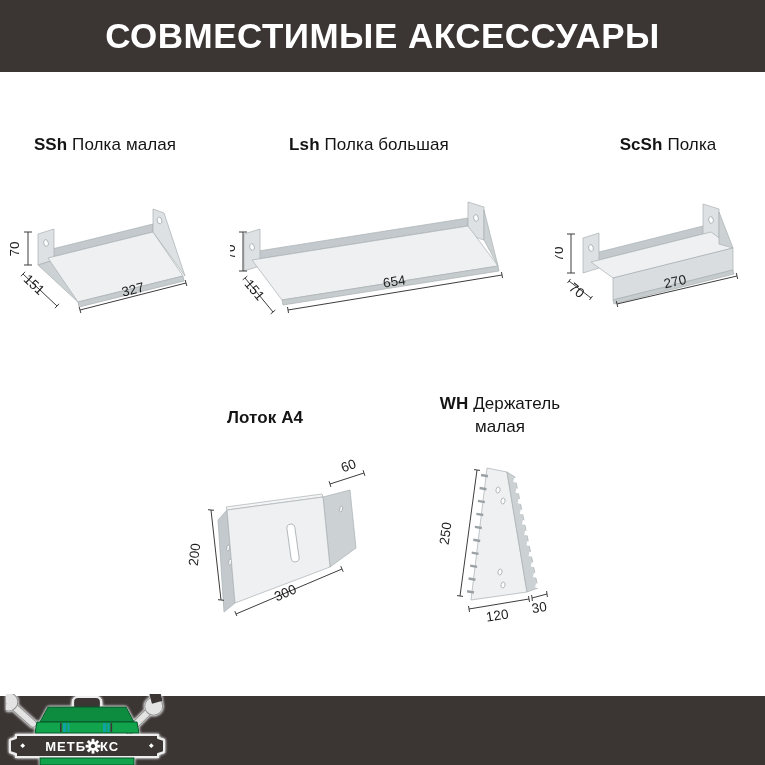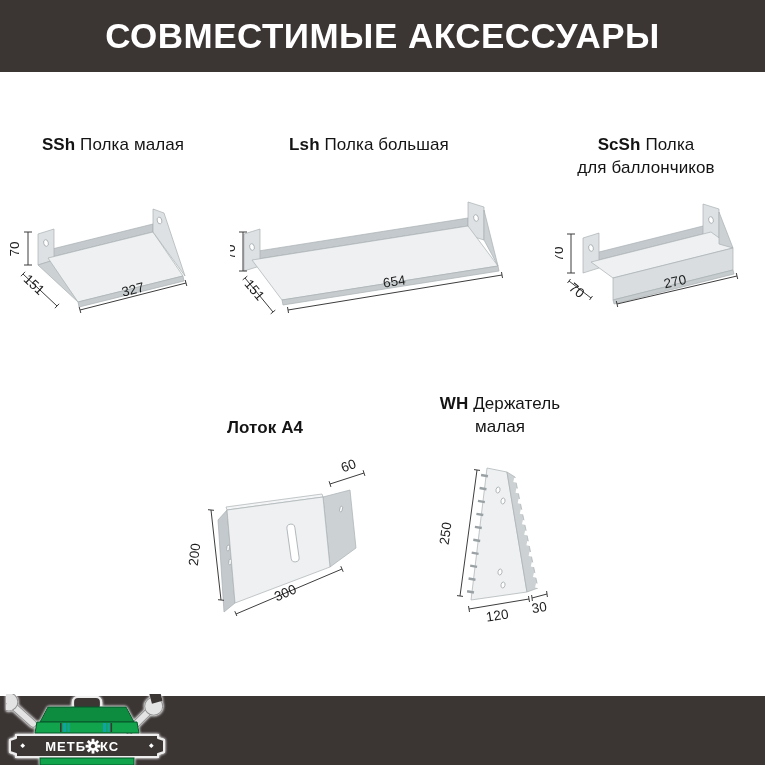--- a/index.html
+++ b/index.html
@@ -64,21 +64,21 @@
 
 <div class="page">
 
   <header class="topbar">
     <h1>СОВМЕСТИМЫЕ АКСЕССУАРЫ</h1>
   </header>
 
   <main>
 
     <section>
-      <div class="ptitle" style="left:23px;top:133px;width:180px">
+      <div class="ptitle" style="left:15px;top:133px;width:180px">
         <b>SSh</b>
         <span>Полка малая</span>
       </div>
       <svg class="fig" style="left:10px;top:196px" width="200" height="118" viewBox="0 0 200 118">
         <g>
           <polygon class="f-back" points="38,54 143,28 143,36 38,62"></polygon>
           <polygon class="f-bracket" points="28,38 44,33 44,64 28,69"></polygon>
           <ellipse class="hole" cx="36" cy="47" rx="2.3" ry="3.4" transform="rotate(-14 36 47)"></ellipse>
           <polygon class="f-side" points="28,69 44,64 68,106"></polygon>
           <polygon class="f-top" points="38,62 143,36 173,80 68,106"></polygon>
@@ -130,24 +130,23 @@
           <text class="dimtxt" x="21" y="99" text-anchor="middle" transform="rotate(50 21 99)">151</text>
           <line class="dim" x1="58" y1="116" x2="272" y2="81"></line>
           <line class="dim" x1="57.5" y1="113" x2="58.5" y2="119"></line>
           <line class="dim" x1="271.5" y1="78" x2="272.5" y2="84"></line>
           <text class="dimtxt" x="165" y="92" text-anchor="middle" transform="rotate(-9 165 92)">654</text>
         </g>
       </svg>
     </section>
 
     <section>
-      <div class="ptitle" style="left:556px;top:133px;width:180px">
+      <div class="ptitle" style="left:578px;top:133px;width:180px">
         <b>ScSh</b>
         <span>Полка</span><br>
-        <span>для баллончиков</span>
       </div>
       <svg class="fig" style="left:555px;top:192px" width="205" height="118" viewBox="0 0 205 118">
         <g>
           <polygon class="f-back" points="36,62 156,32 156,40 36,70"></polygon>
           <polygon class="f-bracket" points="28,46 44,41 44,76 28,81"></polygon>
           <ellipse class="hole" cx="36" cy="56" rx="2.3" ry="3.4" transform="rotate(-14 36 56)"></ellipse>
           <polygon class="f-bracket" points="148,12 164,17 164,52 148,47"></polygon>
           <ellipse class="hole" cx="156" cy="28" rx="2.3" ry="3.4" transform="rotate(-14 156 28)"></ellipse>
           <polygon class="f-top" points="36,70 156,40 178,56 58,86"></polygon>
           <polygon class="f-side" points="164,20 178,56 164,52"></polygon>
@@ -165,21 +164,21 @@
           <text class="dimtxt" x="19" y="102" text-anchor="middle" transform="rotate(38 19 102)">70</text>
           <line class="dim" x1="62" y1="112" x2="182" y2="84"></line>
           <line class="dim" x1="61.3" y1="109" x2="62.7" y2="115"></line>
           <line class="dim" x1="181.3" y1="81" x2="182.7" y2="87"></line>
           <text class="dimtxt" x="121" y="94" text-anchor="middle" transform="rotate(-13 121 94)">270</text>
         </g>
       </svg>
     </section>
 
     <section>
-      <div class="ptitle" style="left:190px;top:416px;width:150px">
+      <div class="ptitle" style="left:190px;top:406px;width:150px">
         <b>Лоток А4</b>
       </div>
       <svg class="fig" style="left:180px;top:448px" width="200" height="168" viewBox="0 0 200 168">
         <g>
           <polygon class="f-back" points="38,72 47,62 55,155 44,164"></polygon>
           <rect class="hole" x="46.9" y="97.2" width="2.4" height="5.6" rx="1.2" transform="rotate(8 48 100)"></rect>
           <rect class="hole" x="48.9" y="111.2" width="2.4" height="5.6" rx="1.2" transform="rotate(8 50 114)"></rect>
           <polygon class="f-side" points="143,49 170,42 176,100 150,119"></polygon>
           <rect class="hole" x="159.9" y="58.2" width="2.4" height="5.6" rx="1.2" transform="rotate(14 161 61)"></rect>
           <polygon class="f-top2" points="46,59 142,46 143,49 47,62"></polygon>

